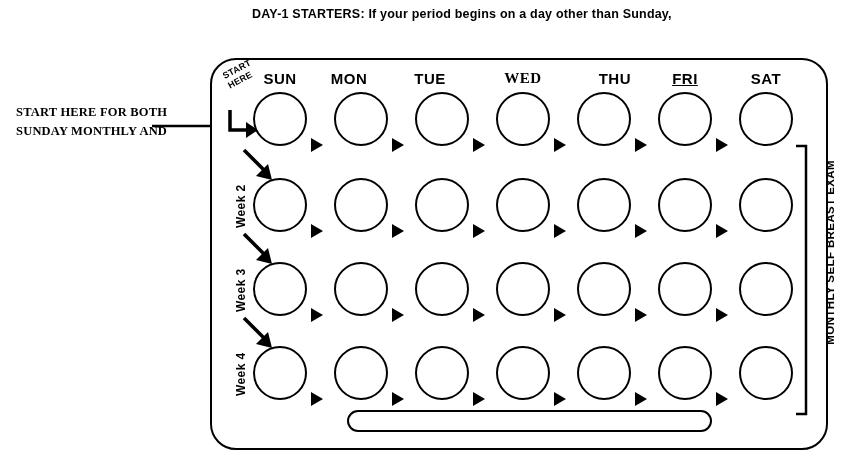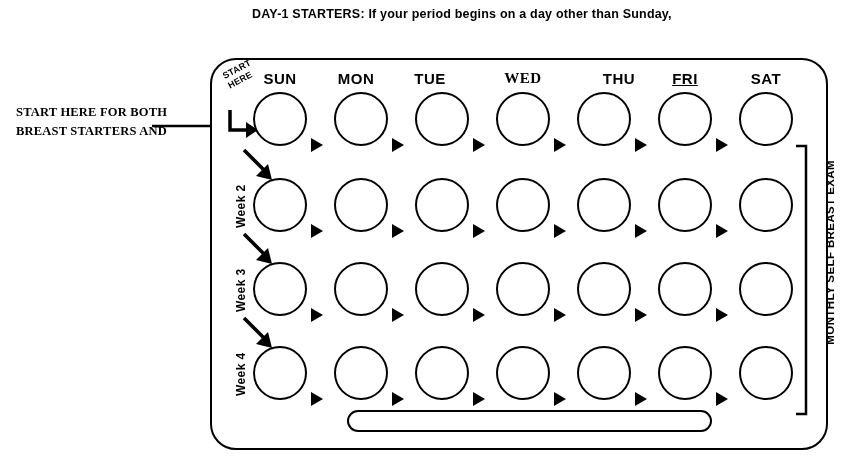--- a/index.html
+++ b/index.html
@@ -169,45 +169,45 @@
 </style>
 </head>
 <body>
 
 <div id="top-annotation">
   <div>DAY-1 STARTERS: If your period begins on a day other than Sunday,</div>
 </div>
 
 <div id="left-annotation">
   <div>START HERE FOR BOTH</div>
-  <div>BREAST STARTERS AND</div>
+  <div>SUNDAY MONTHLY AND</div>
 </div>
 
 <svg id="left-arrow-svg" viewBox="0 0 110 40">
   <line x1="2" y1="16" x2="80" y2="16" stroke="#000" stroke-width="2.5"></line>
   <polygon points="80,8 98,16 80,24" fill="#000"></polygon>
 </svg>
 
 <div id="pack">
 
   <div id="start-here-label">
     <div>START</div>
     <div>HERE</div>
   </div>
 
   <svg id="start-hook" viewBox="0 0 34 34">
     <path d="M4 2 L4 22 L22 22" stroke="#000" stroke-width="3.5" fill="none"></path>
     <polygon points="20,14 32,22 20,30" fill="#000"></polygon>
   </svg>
 
   <div class="day-label" style="left:35px;">SUN</div>
-  <div class="day-label" style="left:111px;">MON</div>
+  <div class="day-label" style="left:104px;">MON</div>
   <div class="day-label" style="left:185px;">TUE</div>
   <div class="day-label" style="left:278px;font-family:Liberation Serif, serif;">WED</div>
-  <div class="day-label" style="left:374px;">THU</div>
+  <div class="day-label" style="left:353px;text-align:right;">THU</div>
   <div class="day-label" style="left:440px;text-decoration:underline;">FRI</div>
   <div class="day-label" style="left:521px;">SAT</div>
 
   <div class="pill" style="left:41px;  top:32px;"></div>
   <div class="pill" style="left:122px; top:32px;"></div>
   <div class="pill" style="left:203px; top:32px;"></div>
   <div class="pill" style="left:284px; top:32px;"></div>
   <div class="pill" style="left:365px; top:32px;"></div>
   <div class="pill" style="left:446px; top:32px;"></div>
   <div class="pill" style="left:527px; top:32px;"></div>

